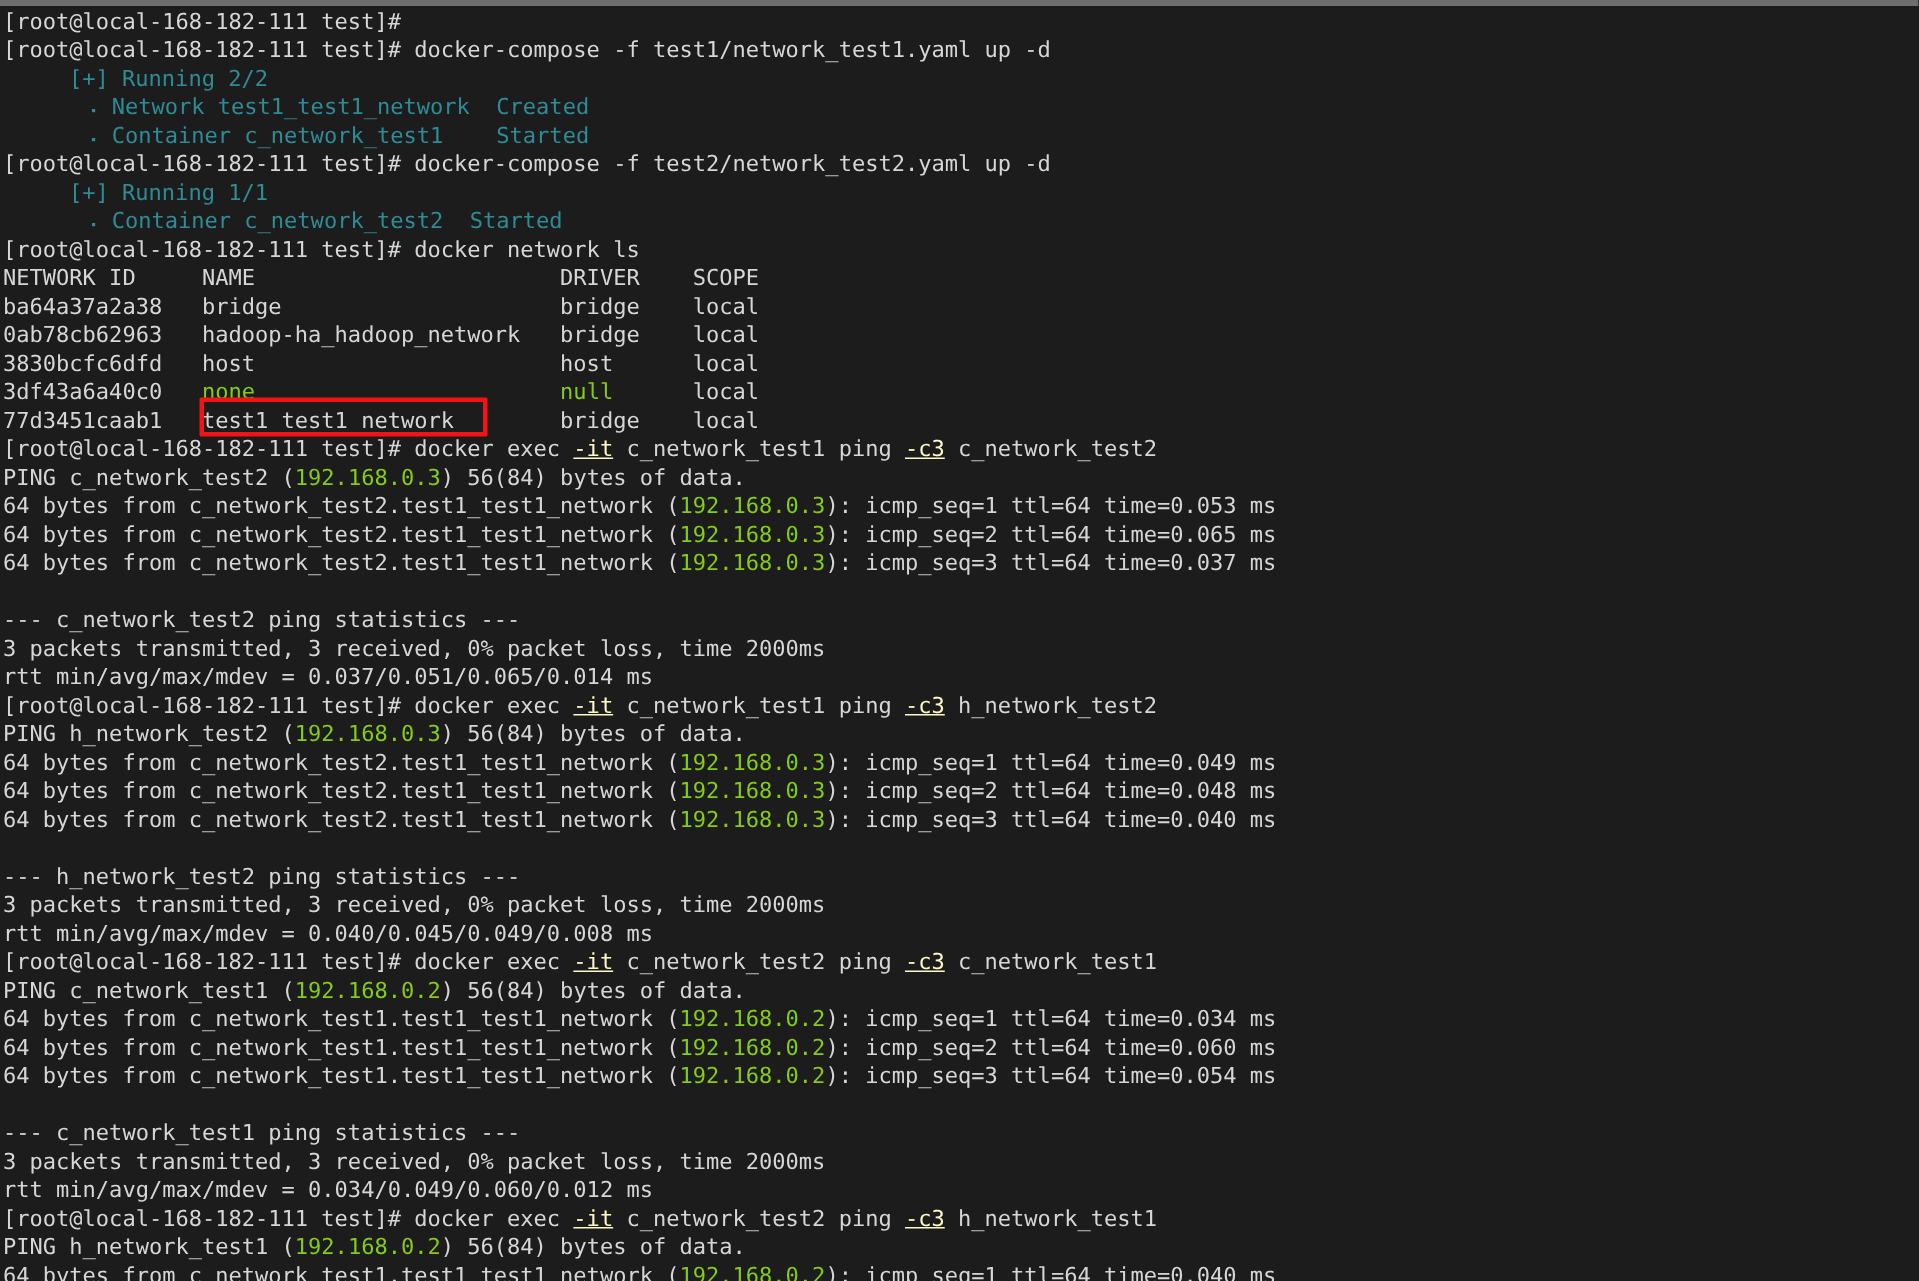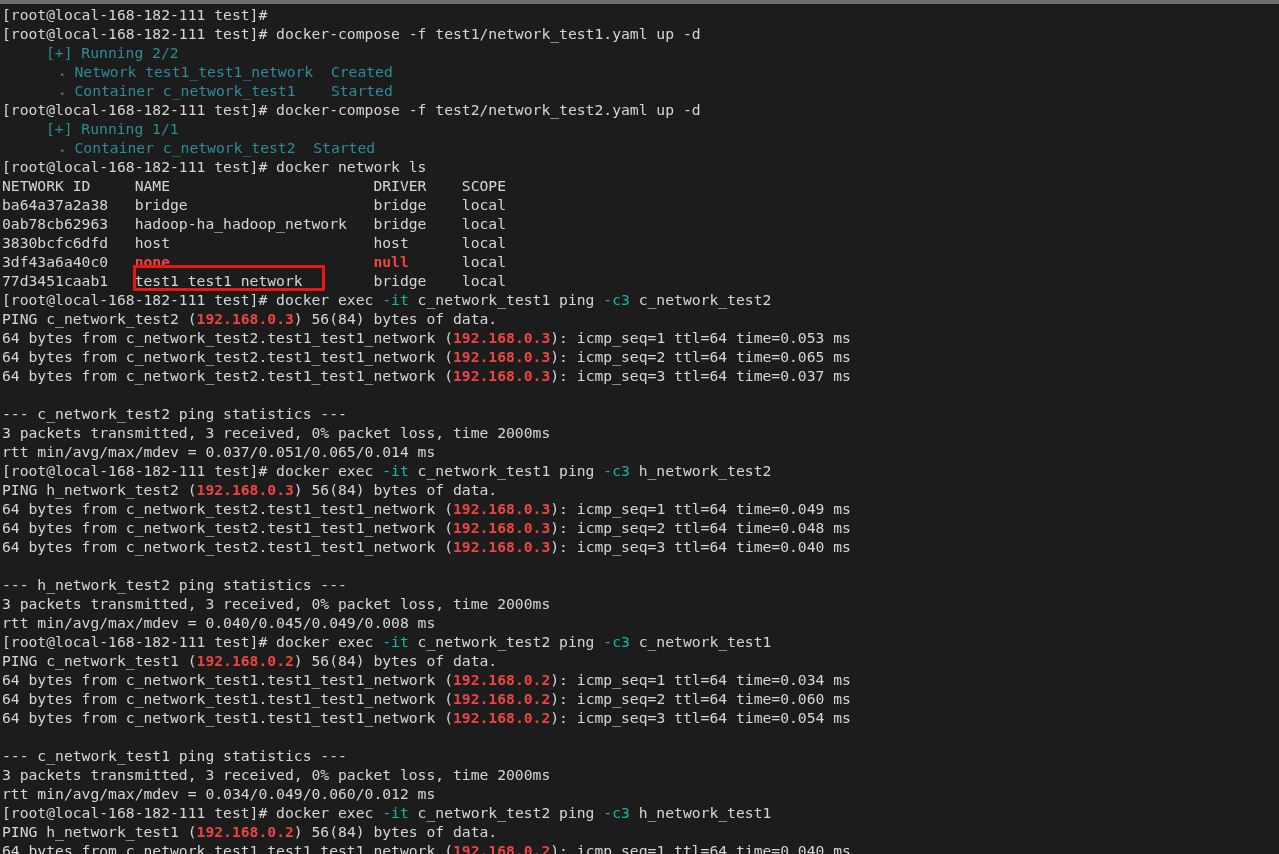--- a/index.html
+++ b/index.html
@@ -50,21 +50,21 @@
     left: 133px;
     top: 261px;
     width: 192px;
     height: 26px;
     border: 3px solid #f01414;
     box-sizing: border-box;
     pointer-events: none;
     border-radius: 1px;
   }
 </style>
-<style>.c-default{color:#d6d6d6;}.c-teal{color:#2e8c96;}.c-cyan{color:#14b8a6;}.c-magenta{color:#ef4444;font-weight:bold;}</style></head>
+<style>.c-default{color:#d6d6d6;}.c-teal{color:#2e8c96;}.c-cyan{color:#fef9c3;text-decoration:underline;}.c-magenta{color:#84cc16;}</style></head>
 <body style="background: rgb(28, 28, 28);">
 
 <div id="top-strip" style="background: rgb(110, 110, 110);"></div>
 
 <div id="terminal" style="background: rgb(28, 28, 28);">
   <div id="lines"><div class="ln"><span class="c-default">[root@local-168-182-111 test]# </span></div><div class="ln"><span class="c-default">[root@local-168-182-111 test]# docker-compose -f test1/network_test1.yaml up -d</span></div><div class="ln"><span class="c-teal">[+] Running 2/2</span></div><div class="ln"><span class="c-teal"> ⠠ Network test1_test1_network  Created</span></div><div class="ln"><span class="c-teal"> ⠠ Container c_network_test1    Started</span></div><div class="ln"><span class="c-default">[root@local-168-182-111 test]# docker-compose -f test2/network_test2.yaml up -d</span></div><div class="ln"><span class="c-teal">[+] Running 1/1</span></div><div class="ln"><span class="c-teal"> ⠠ Container c_network_test2  Started</span></div><div class="ln"><span class="c-default">[root@local-168-182-111 test]# docker network ls</span></div><div class="ln"><span class="c-default">NETWORK ID     NAME                       DRIVER    SCOPE</span></div><div class="ln"><span class="c-default">ba64a37a2a38   bridge                     bridge    local</span></div><div class="ln"><span class="c-default">0ab78cb62963   hadoop-ha_hadoop_network   bridge    local</span></div><div class="ln"><span class="c-default">3830bcfc6dfd   host                       host      local</span></div><div class="ln"><span class="c-default">3df43a6a40c0   </span><span class="c-magenta">none</span><span class="c-default">                       </span><span class="c-magenta">null</span><span class="c-default">      local</span></div><div class="ln"><span class="c-default">77d3451caab1   test1_test1_network        bridge    local</span></div><div class="ln"><span class="c-default">[root@local-168-182-111 test]# docker exec </span><span class="c-cyan">-it</span><span class="c-default"> c_network_test1 ping </span><span class="c-cyan">-c3</span><span class="c-default"> c_network_test2</span></div><div class="ln"><span class="c-default">PING c_network_test2 (</span><span class="c-magenta">192.168.0.3</span><span class="c-default">) 56(84) bytes of data.</span></div><div class="ln"><span class="c-default">64 bytes from c_network_test2.test1_test1_network (</span><span class="c-magenta">192.168.0.3</span><span class="c-default">): icmp_seq=1 ttl=64 time=0.053 ms</span></div><div class="ln"><span class="c-default">64 bytes from c_network_test2.test1_test1_network (</span><span class="c-magenta">192.168.0.3</span><span class="c-default">): icmp_seq=2 ttl=64 time=0.065 ms</span></div><div class="ln"><span class="c-default">64 bytes from c_network_test2.test1_test1_network (</span><span class="c-magenta">192.168.0.3</span><span class="c-default">): icmp_seq=3 ttl=64 time=0.037 ms</span></div><div class="ln">&nbsp;</div><div class="ln"><span class="c-default">--- c_network_test2 ping statistics ---</span></div><div class="ln"><span class="c-default">3 packets transmitted, 3 received, 0% packet loss, time 2000ms</span></div><div class="ln"><span class="c-default">rtt min/avg/max/mdev = 0.037/0.051/0.065/0.014 ms</span></div><div class="ln"><span class="c-default">[root@local-168-182-111 test]# docker exec </span><span class="c-cyan">-it</span><span class="c-default"> c_network_test1 ping </span><span class="c-cyan">-c3</span><span class="c-default"> h_network_test2</span></div><div class="ln"><span class="c-default">PING h_network_test2 (</span><span class="c-magenta">192.168.0.3</span><span class="c-default">) 56(84) bytes of data.</span></div><div class="ln"><span class="c-default">64 bytes from c_network_test2.test1_test1_network (</span><span class="c-magenta">192.168.0.3</span><span class="c-default">): icmp_seq=1 ttl=64 time=0.049 ms</span></div><div class="ln"><span class="c-default">64 bytes from c_network_test2.test1_test1_network (</span><span class="c-magenta">192.168.0.3</span><span class="c-default">): icmp_seq=2 ttl=64 time=0.048 ms</span></div><div class="ln"><span class="c-default">64 bytes from c_network_test2.test1_test1_network (</span><span class="c-magenta">192.168.0.3</span><span class="c-default">): icmp_seq=3 ttl=64 time=0.040 ms</span></div><div class="ln">&nbsp;</div><div class="ln"><span class="c-default">--- h_network_test2 ping statistics ---</span></div><div class="ln"><span class="c-default">3 packets transmitted, 3 received, 0% packet loss, time 2000ms</span></div><div class="ln"><span class="c-default">rtt min/avg/max/mdev = 0.040/0.045/0.049/0.008 ms</span></div><div class="ln"><span class="c-default">[root@local-168-182-111 test]# docker exec </span><span class="c-cyan">-it</span><span class="c-default"> c_network_test2 ping </span><span class="c-cyan">-c3</span><span class="c-default"> c_network_test1</span></div><div class="ln"><span class="c-default">PING c_network_test1 (</span><span class="c-magenta">192.168.0.2</span><span class="c-default">) 56(84) bytes of data.</span></div><div class="ln"><span class="c-default">64 bytes from c_network_test1.test1_test1_network (</span><span class="c-magenta">192.168.0.2</span><span class="c-default">): icmp_seq=1 ttl=64 time=0.034 ms</span></div><div class="ln"><span class="c-default">64 bytes from c_network_test1.test1_test1_network (</span><span class="c-magenta">192.168.0.2</span><span class="c-default">): icmp_seq=2 ttl=64 time=0.060 ms</span></div><div class="ln"><span class="c-default">64 bytes from c_network_test1.test1_test1_network (</span><span class="c-magenta">192.168.0.2</span><span class="c-default">): icmp_seq=3 ttl=64 time=0.054 ms</span></div><div class="ln">&nbsp;</div><div class="ln"><span class="c-default">--- c_network_test1 ping statistics ---</span></div><div class="ln"><span class="c-default">3 packets transmitted, 3 received, 0% packet loss, time 2000ms</span></div><div class="ln"><span class="c-default">rtt min/avg/max/mdev = 0.034/0.049/0.060/0.012 ms</span></div><div class="ln"><span class="c-default">[root@local-168-182-111 test]# docker exec </span><span class="c-cyan">-it</span><span class="c-default"> c_network_test2 ping </span><span class="c-cyan">-c3</span><span class="c-default"> h_network_test1</span></div><div class="ln"><span class="c-default">PING h_network_test1 (</span><span class="c-magenta">192.168.0.2</span><span class="c-default">) 56(84) bytes of data.</span></div><div class="ln"><span class="c-default">64 bytes from c_network_test1.test1_test1_network (</span><span class="c-magenta">192.168.0.2</span><span class="c-default">): icmp_seq=1 ttl=64 time=0.040 ms</span></div></div>
   <div id="highlight-box" style="border-color: rgb(240, 20, 20);"></div>
 </div>
 
 </body></html>

